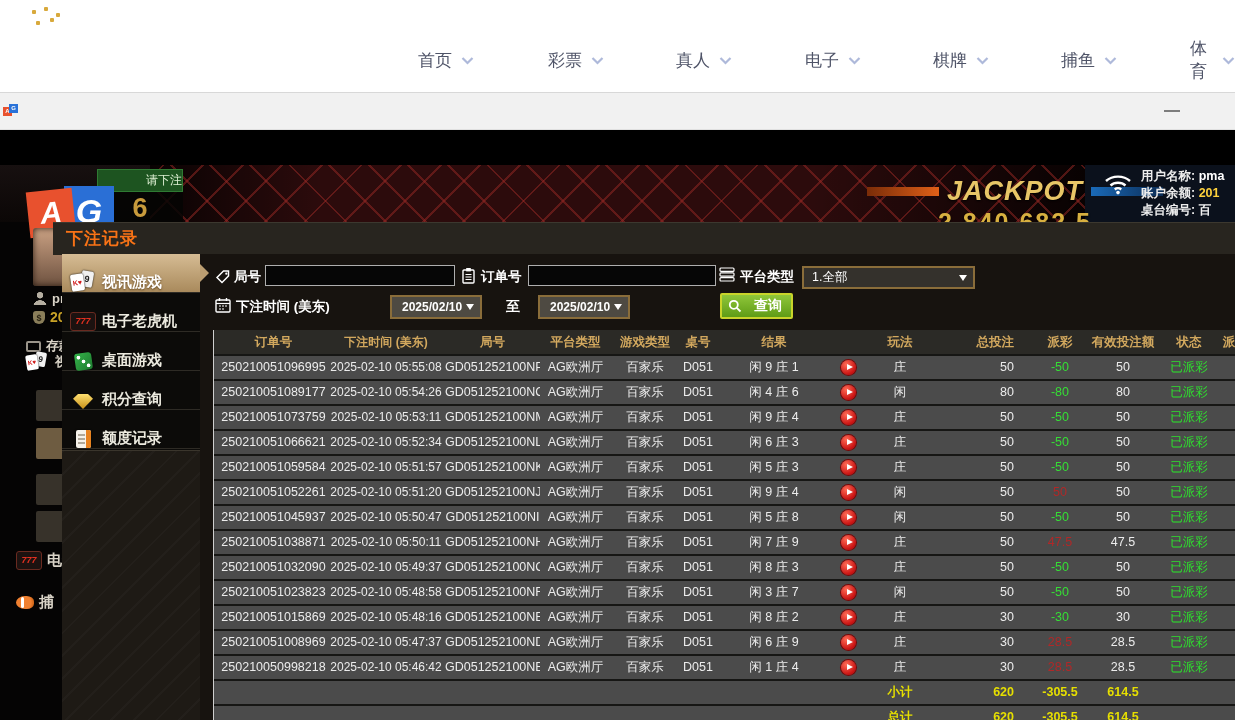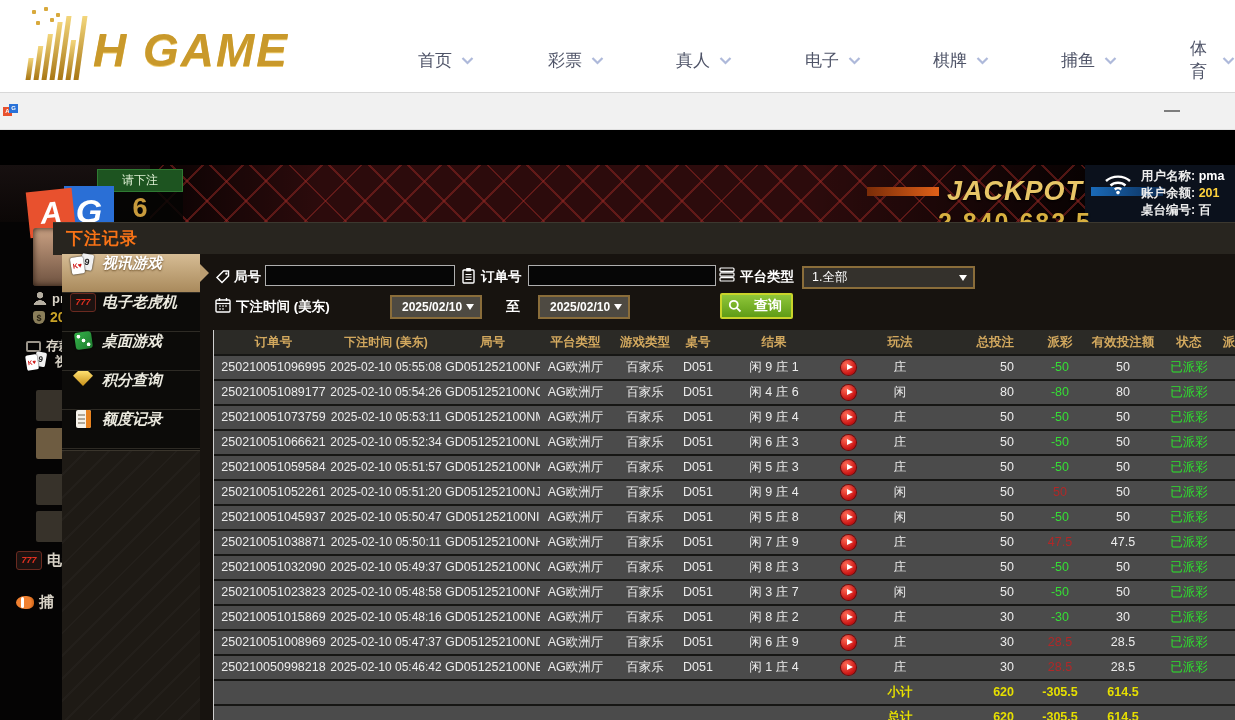--- a/index.html
+++ b/index.html
@@ -35,21 +35,21 @@
   .url .dom{color:#1a1a1a;font-weight:bold;}
   
   #viewport{position:absolute;left:0;top:165px;width:1235px;height:555px;background:#050404;}
   .scene-top{position:absolute;left:0;top:0;width:1235px;height:57px;overflow:hidden;background:linear-gradient(180deg,#171010,#0b0706);}
   .quilt{position:absolute;left:150px;top:0;width:945px;height:57px;background-color:#2c0b0c;
     background-image:repeating-linear-gradient(45deg,transparent 0 26px,rgba(150,40,36,.5) 26px 28px),
                      repeating-linear-gradient(-45deg,transparent 0 26px,rgba(150,40,36,.5) 26px 28px),
                      linear-gradient(90deg,rgba(0,0,0,.8),rgba(0,0,0,0) 18%,rgba(0,0,0,0) 70%,rgba(0,0,0,.85));}
   .right-dark{position:absolute;left:1085px;top:0;width:150px;height:57px;background:#0b111c;}
   .countdown{position:absolute;left:97px;top:4px;width:86px;}
-  .cd-head{height:21px;background:#1d5420;border:1px solid #2f7a33;color:#dff0d4;font-size:12px;text-align:center;line-height:21px;}
+  .cd-head{height:21px;background:#1d5420;border:1px solid #2f7a33;color:#dff0d4;font-size:12px;text-align:right;line-height:21px;}
   .cd-num{height:34px;background:rgba(5,5,3,.85);color:#c89b3c;font-size:27px;font-weight:bold;text-align:center;line-height:32px;}
   .jackpot{position:absolute;left:830px;top:11px;width:370px;text-align:center;}
   .jp-row{display:flex;align-items:center;justify-content:center;gap:8px;}
   .jp-bar-l{width:72px;height:9px;background:linear-gradient(90deg,#7a2c08,#e06018);}
   .jp-bar-r{width:72px;height:9px;background:linear-gradient(90deg,#1a6ab8,#0b2c55);}
   .jp-text{font-size:27px;font-weight:bold;font-style:italic;color:#e8c667;letter-spacing:1px;text-shadow:0 1px 2px #000;}
   .jp-value{margin-top:1px;font-size:25px;font-weight:bold;color:#d8b040;letter-spacing:2px;text-shadow:0 1px 2px #000;}
   .wifi{position:absolute;left:1103px;top:6px;}
   .user-info{position:absolute;left:1141px;top:3px;width:94px;overflow:hidden;}
   .ui-line{white-space:nowrap;font-size:12.5px;line-height:17px;color:#ececec;font-weight:bold;}
@@ -66,21 +66,21 @@
   .mini-bag{width:12px;height:13px;background:#8a7e5a;border-radius:3px 3px 6px 6px;position:relative;}
   .mini-bag::after{content:"$";position:absolute;inset:0;text-align:center;font:bold 9px/14px "Liberation Sans",sans-serif;color:#2a2414;}
   .mini-card{width:15px;height:11px;border:2px solid #9a948a;border-radius:2px;box-sizing:border-box;}
   .mini-fish{width:18px;height:13px;background:radial-gradient(circle at 40% 50%,#f08030 60%,#b85208);border-radius:55% 45% 45% 55%;position:relative;}
   .mini-fish::after{content:"";position:absolute;left:5px;top:1px;bottom:1px;width:3px;background:#fff;border-radius:2px;}
   
   .modal-titlebar{position:absolute;left:53px;top:57px;width:1182px;height:32px;background:#28251f;border-top:1px solid #3c382f;z-index:20;}
   .modal-title{margin-left:13px;line-height:32px;font-size:17px;color:#f97316;letter-spacing:1px;font-weight:bold;}
   .modal-body{position:absolute;left:62px;top:89px;width:1173px;height:466px;background:#17130f;z-index:20;}
   .menu{position:absolute;left:0;top:0;width:138px;height:466px;background:#0c0b09;}
-  .menu-item{position:relative;height:38px;border-bottom:1px solid #2e2b25;display:flex;align-items:flex-start;cursor:pointer;font-style:italic;}
+  .menu-item{position:relative;height:38px;border-bottom:1px solid #2e2b25;display:flex;align-items:flex-end;cursor:pointer;}
   .menu-item .lbl{color:#eceadf;font-size:15px;font-weight:600;}
   .menu-item.selected{background:linear-gradient(180deg,#d6bc94,#a98a5c);z-index:5;}
   .menu-item.selected .lbl{color:#fff;text-shadow:0 1px 2px rgba(70,40,0,.7);}
   .menu-item.selected::after{content:"";position:absolute;right:-9px;top:50%;margin-top:-9px;
       border-left:9px solid #bb9e72;border-top:9px solid transparent;border-bottom:9px solid transparent;}
   .micon{flex:0 0 26px;margin-left:8px;margin-right:6px;display:flex;justify-content:center;}
   .menu-fill{position:absolute;left:0;top:196px;width:138px;height:270px;background:#1e1a15;border-top:1px solid #3a352c;
       background-image:repeating-linear-gradient(135deg,rgba(255,255,255,.025) 0 2px,transparent 2px 16px);}
   
   .icon-cards{position:relative;width:26px;height:21px;}
@@ -128,32 +128,20 @@
         background:radial-gradient(circle at 35% 30%,#ff6a55,#c80f0f 72%);box-shadow:0 0 0 1px #7a0606;cursor:pointer;}
   .play::after{content:"";position:absolute;left:6px;top:4px;border-left:6px solid #fff;border-top:3.5px solid transparent;border-bottom:3.5px solid transparent;}
 </style>
 </head>
 <body>
 
 <div id="app">
 
   <div class="site-header">
     <div class="logo-dots"></div>
-    <div class="logo">
-      <span class="logo-bars">
-        <i style="height:22px"></i>
-          <i style="height:34px"></i>
-          <i style="height:46px"></i>
-          <i style="height:58px"></i>
-        <i style="height:64px"></i>
-          <i style="height:40px"></i>
-          <i style="height:64px"></i>
-      </span>
-      <span class="logo-text">H GAME</span>
-    </div>
     <div id="nav">
         <div class="nav-item" style="left: 418px;">
           <span class="t">首页</span>
           <span class="chev"><svg width="13" height="9" viewBox="0 0 13 9">
               <polyline points="1.5,2 6.5,7 11.5,2" fill="none" stroke="#aeb9da" stroke-width="2.2"></polyline>
             </svg></span>
         </div>
         <div class="nav-item" style="left: 548px;">
           <span class="t">彩票</span>
           <span class="chev"><svg width="13" height="9" viewBox="0 0 13 9">

